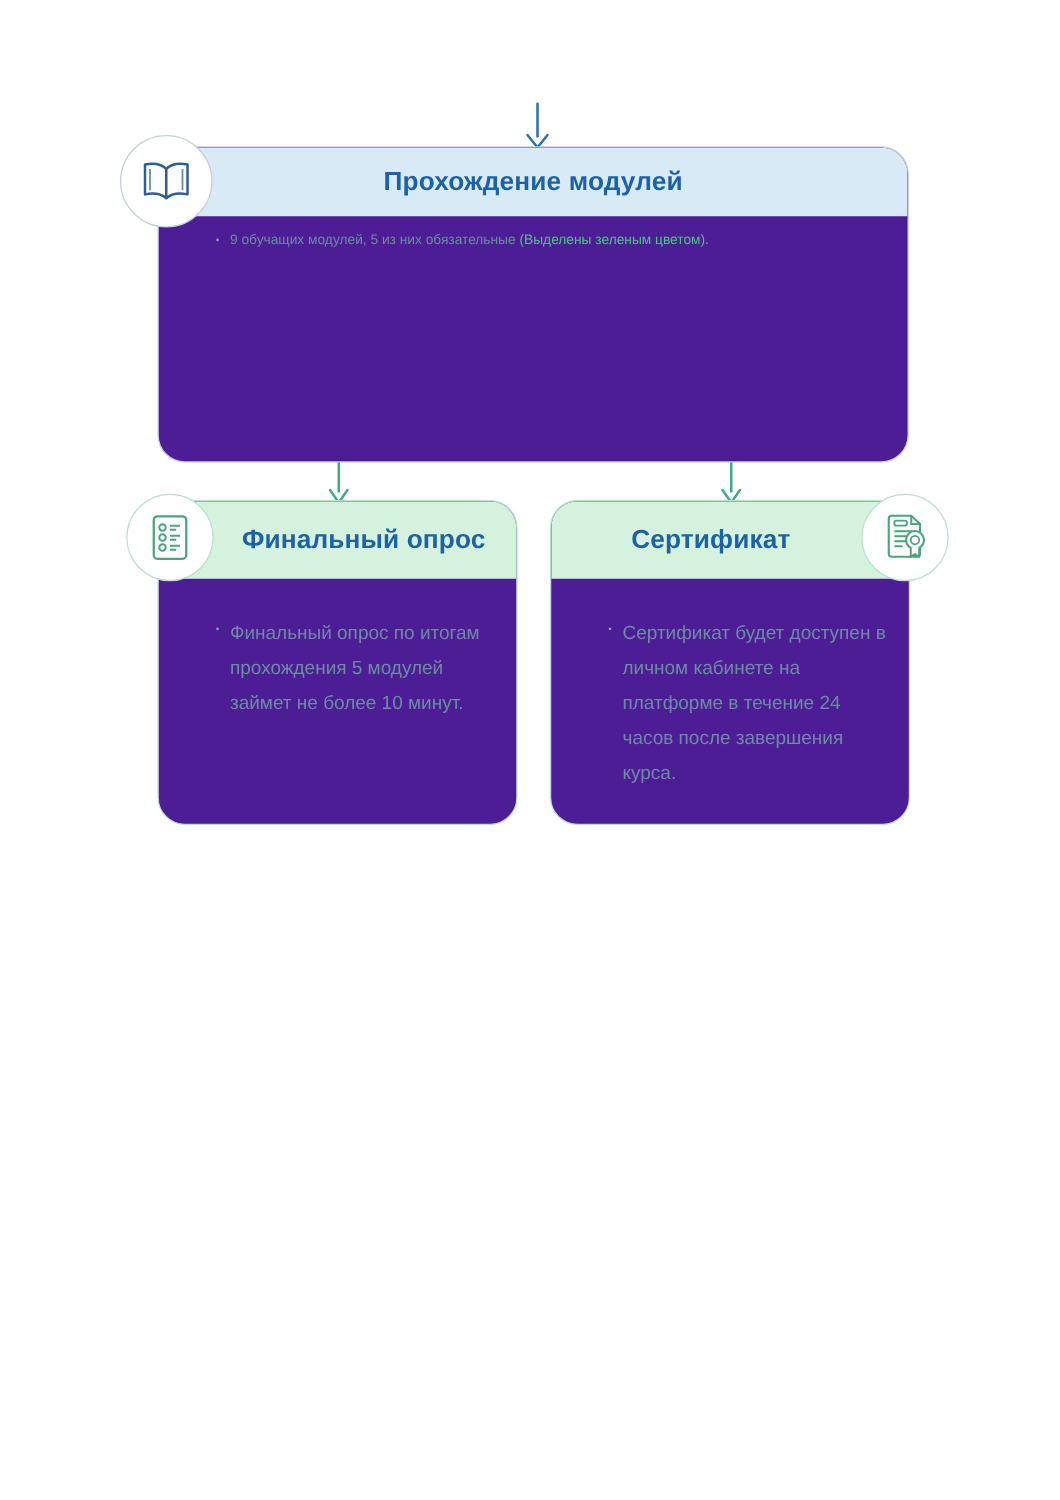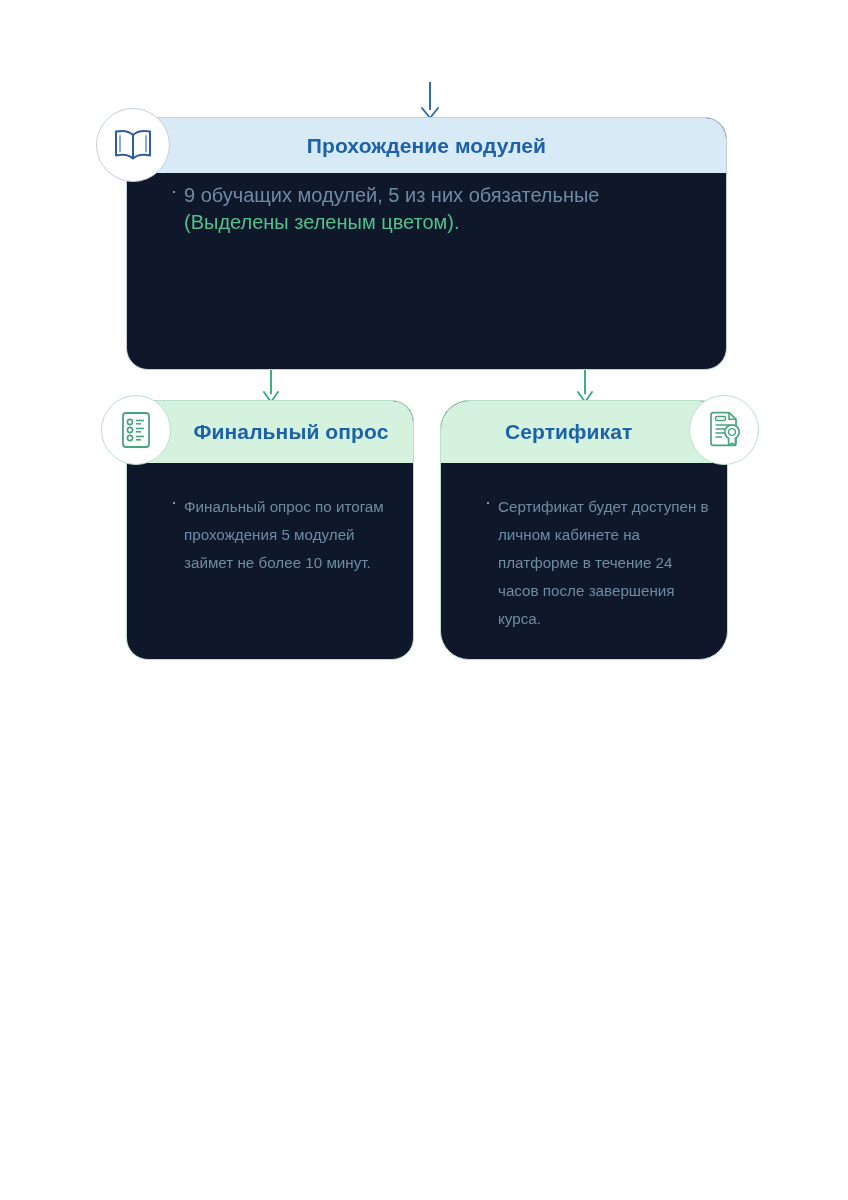--- a/index.html
+++ b/index.html
@@ -24,21 +24,21 @@
   .arrow {
     position: absolute;
   }
 
   
   .card {
     position: absolute;
     box-sizing: border-box;
     border-radius: 22px;
     overflow: hidden;
-    background: #0f172a;
+    background: #4c1d95;
   }
 
   .card-main {
     left: 126px;
     top: 117px;
     width: 601px;
     height: 253px;
     border: 1px solid #c3cfdd;
   }
 
@@ -82,22 +82,22 @@
     list-style: none;
     margin: 0;
     padding: 0;
   }
 
   .bullets li {
     position: relative;
     padding-left: 13px;
     margin-bottom: 7px;
     color: #6e8ba4;
-    font-size: 20px;
-    line-height: 27px;
+    font-size: 11px;
+    line-height: 21px;
   }
 
   .bullets li::before {
     content: "\00B7";
     position: absolute;
     left: 0;
     top: -1px;
     color: #8fa6b8;
     font-size: 18px;
     line-height: 21.5px;
@@ -108,21 +108,21 @@
   }
 
   
   .card-sub {
     top: 400px;
     height: 260px;
     border: 1px solid #b9e0cb;
   }
 
   .card-left  { left: 126px;  width: 288px; }
-  .card-right { left: 440px;  width: 288px; border-radius: 29px; }
+  .card-right { left: 440px;  width: 288px; }
 
   .card-sub .card-band {
     height: 62px;
     background: #d4f2de;
   }
 
   .card-left .card-band  { justify-content: center; padding-left: 42px; }
   .card-right .card-band { justify-content: flex-start; padding-left: 64px; }
 
   .card-sub .card-body {

